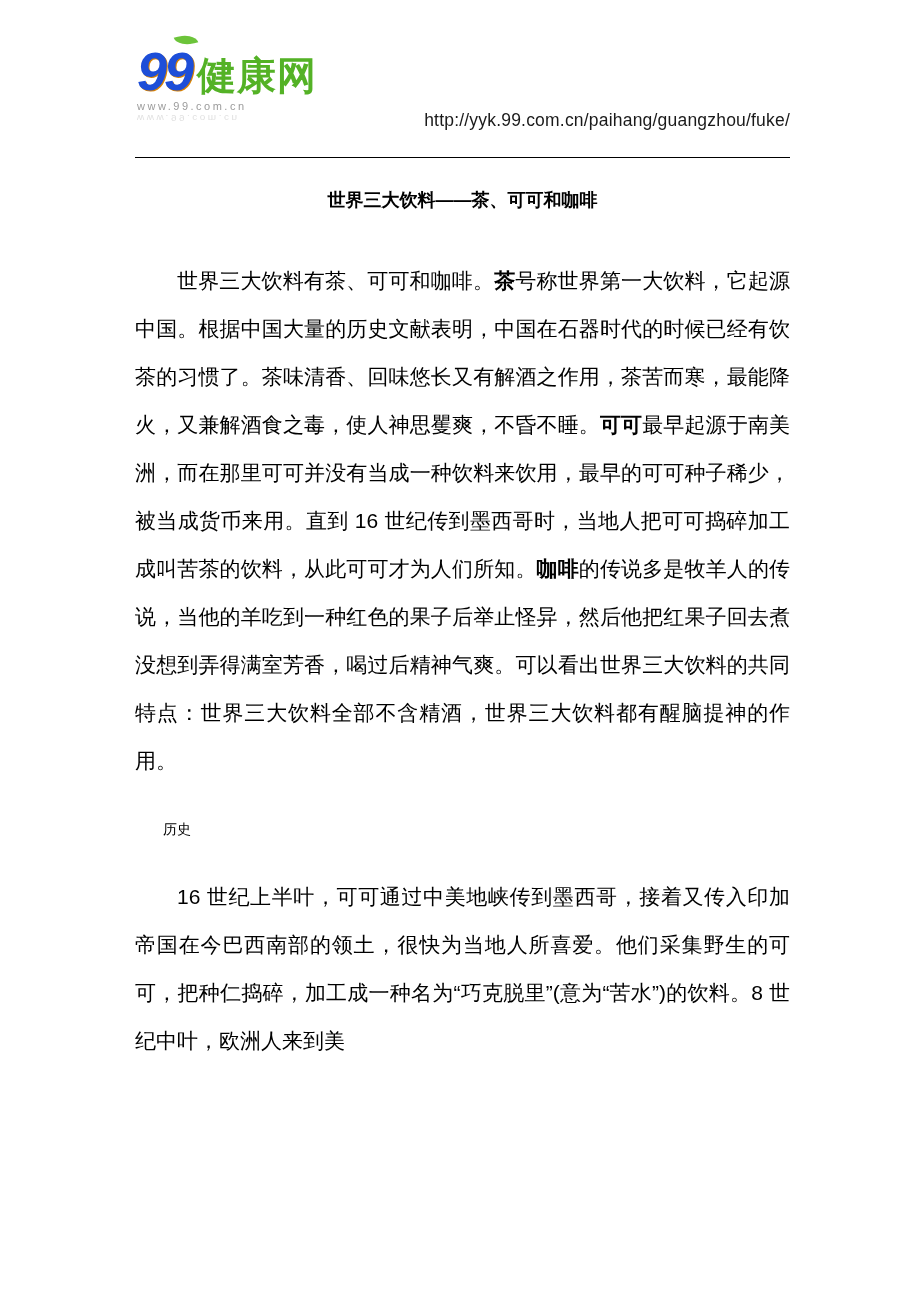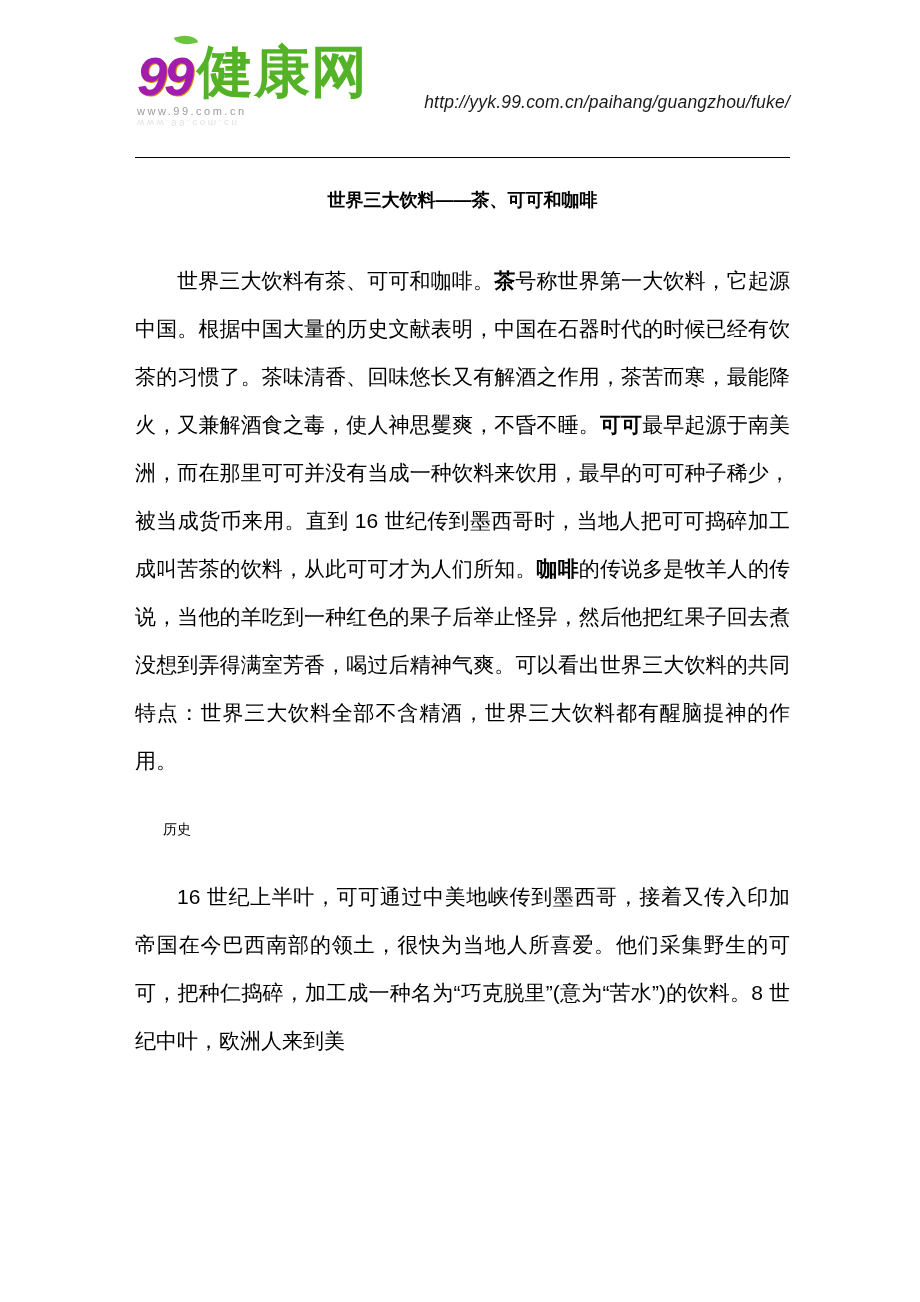--- a/index.html
+++ b/index.html
@@ -35,26 +35,26 @@
   .logo-row {
     display: flex;
     align-items: flex-end;
     position: relative;
   }
   .logo-99 {
     font-size: 54px;
     font-weight: bold;
     font-style: italic;
     letter-spacing: -3px;
-    color: #a21caf;
+    color: #1d4ed8;
     text-shadow: 1px 1px 0 #d98200;
     padding-right: 6px;
   }
   .logo-name {
-    font-size: 56px;
+    font-size: 39px;
     font-weight: bold;
     color: #54b226;
     letter-spacing: 1px;
     padding-bottom: 3px;
   }
   .leaf-icon {
     position: absolute;
     left: 38px;
     top: -10px;
     width: 22px;
@@ -73,25 +73,24 @@
     margin-top: 1px;
     font-size: 10px;
     color: #d9d9d9;
     letter-spacing: 2.5px;
     transform: scaleY(-0.9);
     opacity: 0.8;
   }
   .header-url {
     position: absolute;
     right: 0;
-    bottom: 44px;
+    bottom: 26px;
     font-size: 17.5px;
     color: #1a1a1a;
     letter-spacing: 0.2px;
-    font-style: italic;
   }
 
   
   .doc-title {
     margin: 30px 0 44px 0;
     text-align: center;
     font-size: 18px;
     font-weight: bold;
     line-height: 1.4;
   }

